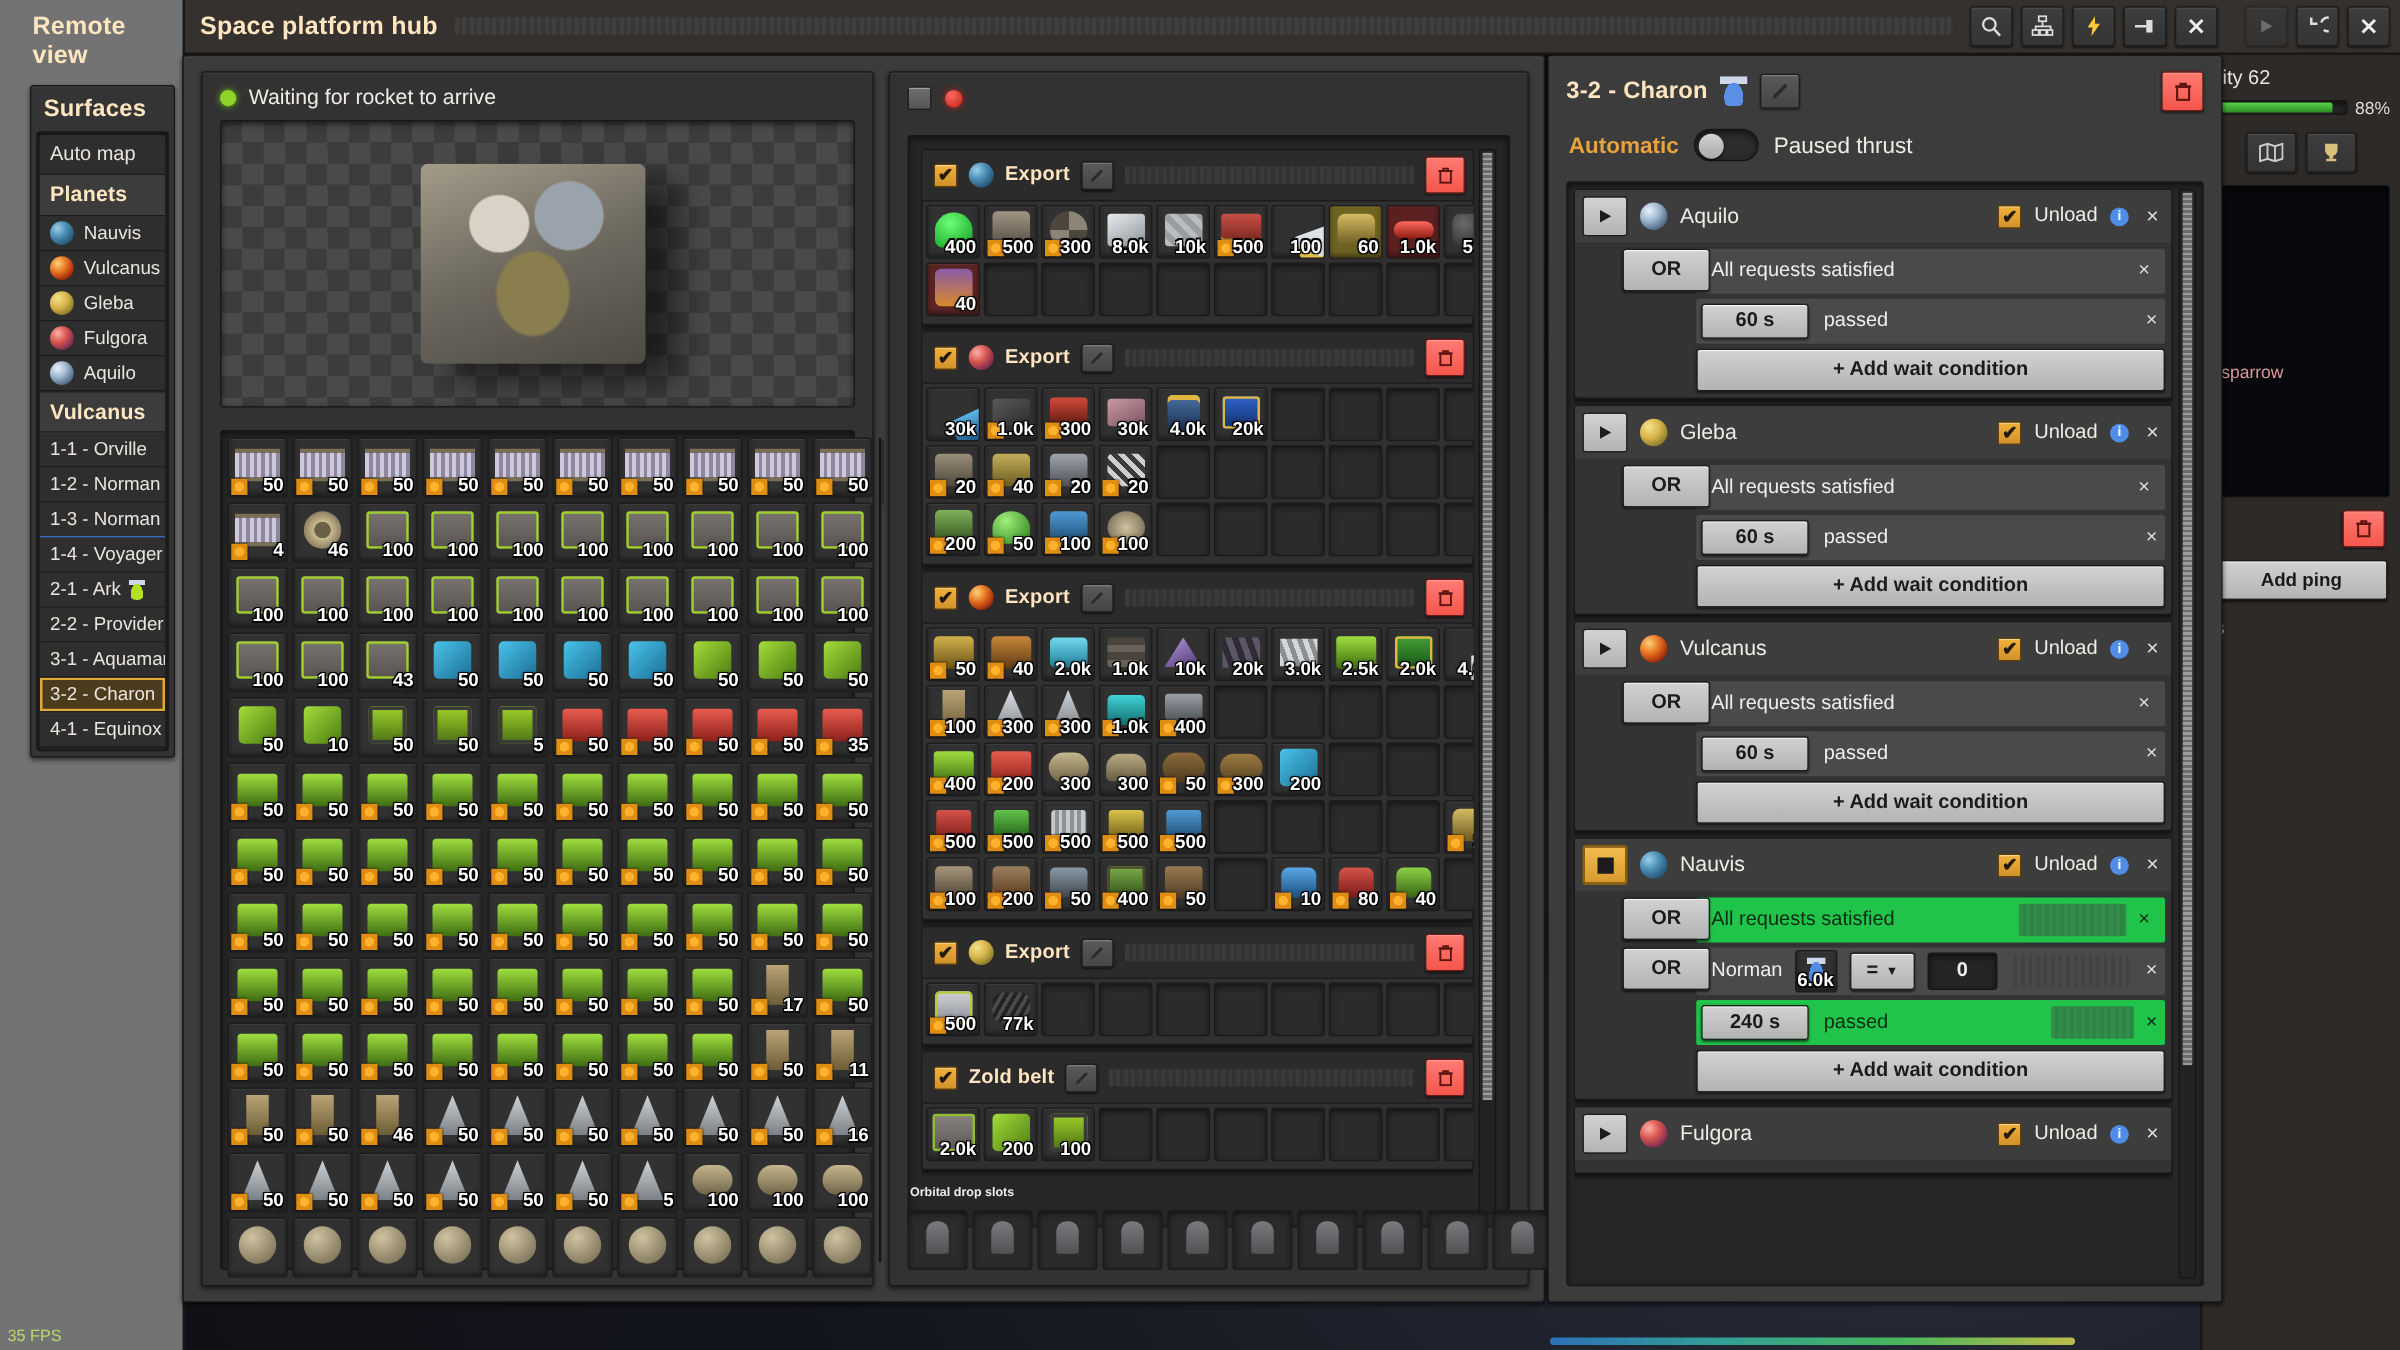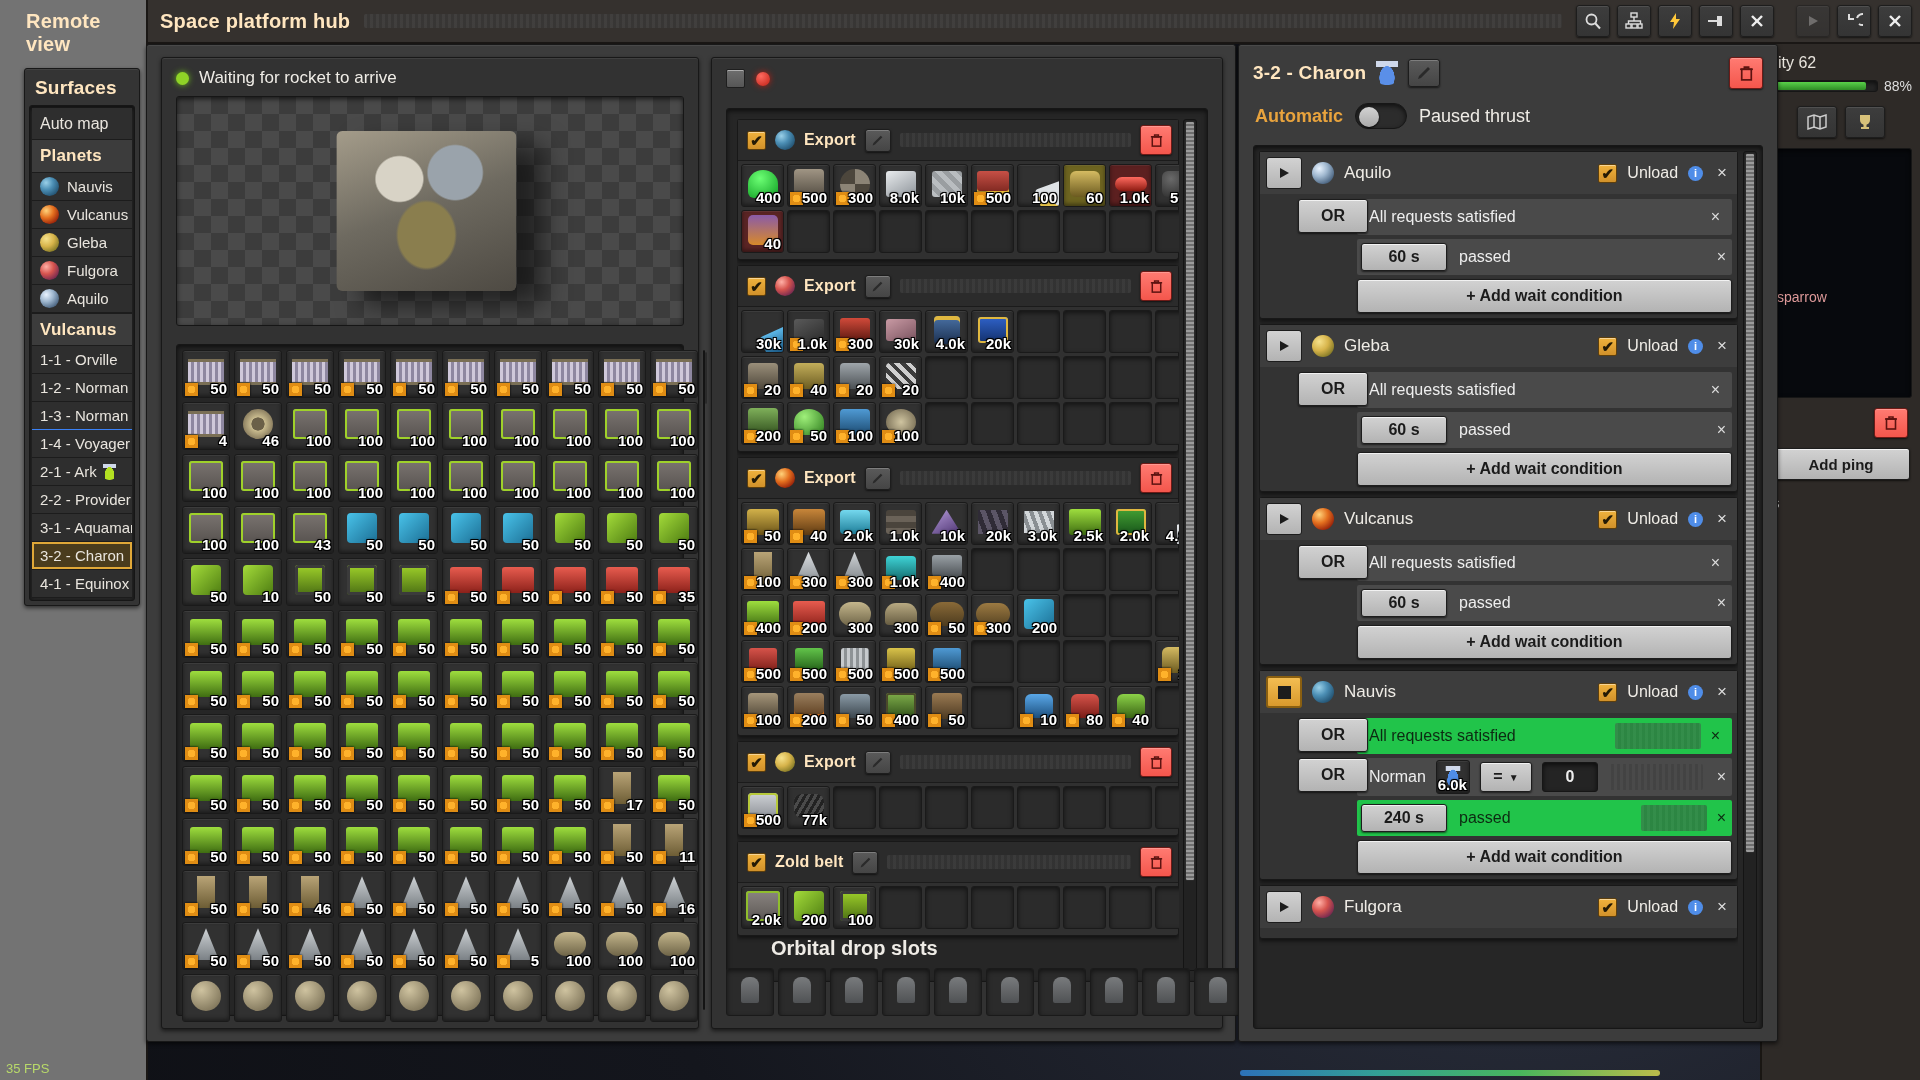--- a/index.html
+++ b/index.html
@@ -1406,21 +1406,21 @@
                 </div>
               </div>
             </div>
           </div>
         <div class="sbar" style="margin-left:4px;">
           <div class="thumb" style="top:1px;height:760px;"></div>
         </div>
       </div>
 
       <div style="position:absolute;left:14px;bottom:12px;right:14px;">
-        <div style="font-size:20px;font-weight:bold;color:#efece6;padding:4px 2px 8px 2px;margin-left:43px;">Orbital drop slots</div>
+        <div style="font-size:10px;font-weight:bold;color:#efece6;padding:4px 2px 8px 2px;">Orbital drop slots</div>
         <div id="orbital-slots" style="display:grid;grid-template-columns:repeat(10,48px);gap:4px;">
             <div class="slot empty" style="width:48px;height:48px;">
               <span class="ico" style="width:18px;height:26px;background:linear-gradient(#b8bcc0,#6e7276);border-radius:8px 8px 2px 2px;opacity:.55;"></span>
             </div>
             <div class="slot empty" style="width:48px;height:48px;">
               <span class="ico" style="width:18px;height:26px;background:linear-gradient(#b8bcc0,#6e7276);border-radius:8px 8px 2px 2px;opacity:.55;"></span>
             </div>
             <div class="slot empty" style="width:48px;height:48px;">
               <span class="ico" style="width:18px;height:26px;background:linear-gradient(#b8bcc0,#6e7276);border-radius:8px 8px 2px 2px;opacity:.55;"></span>
             </div>

